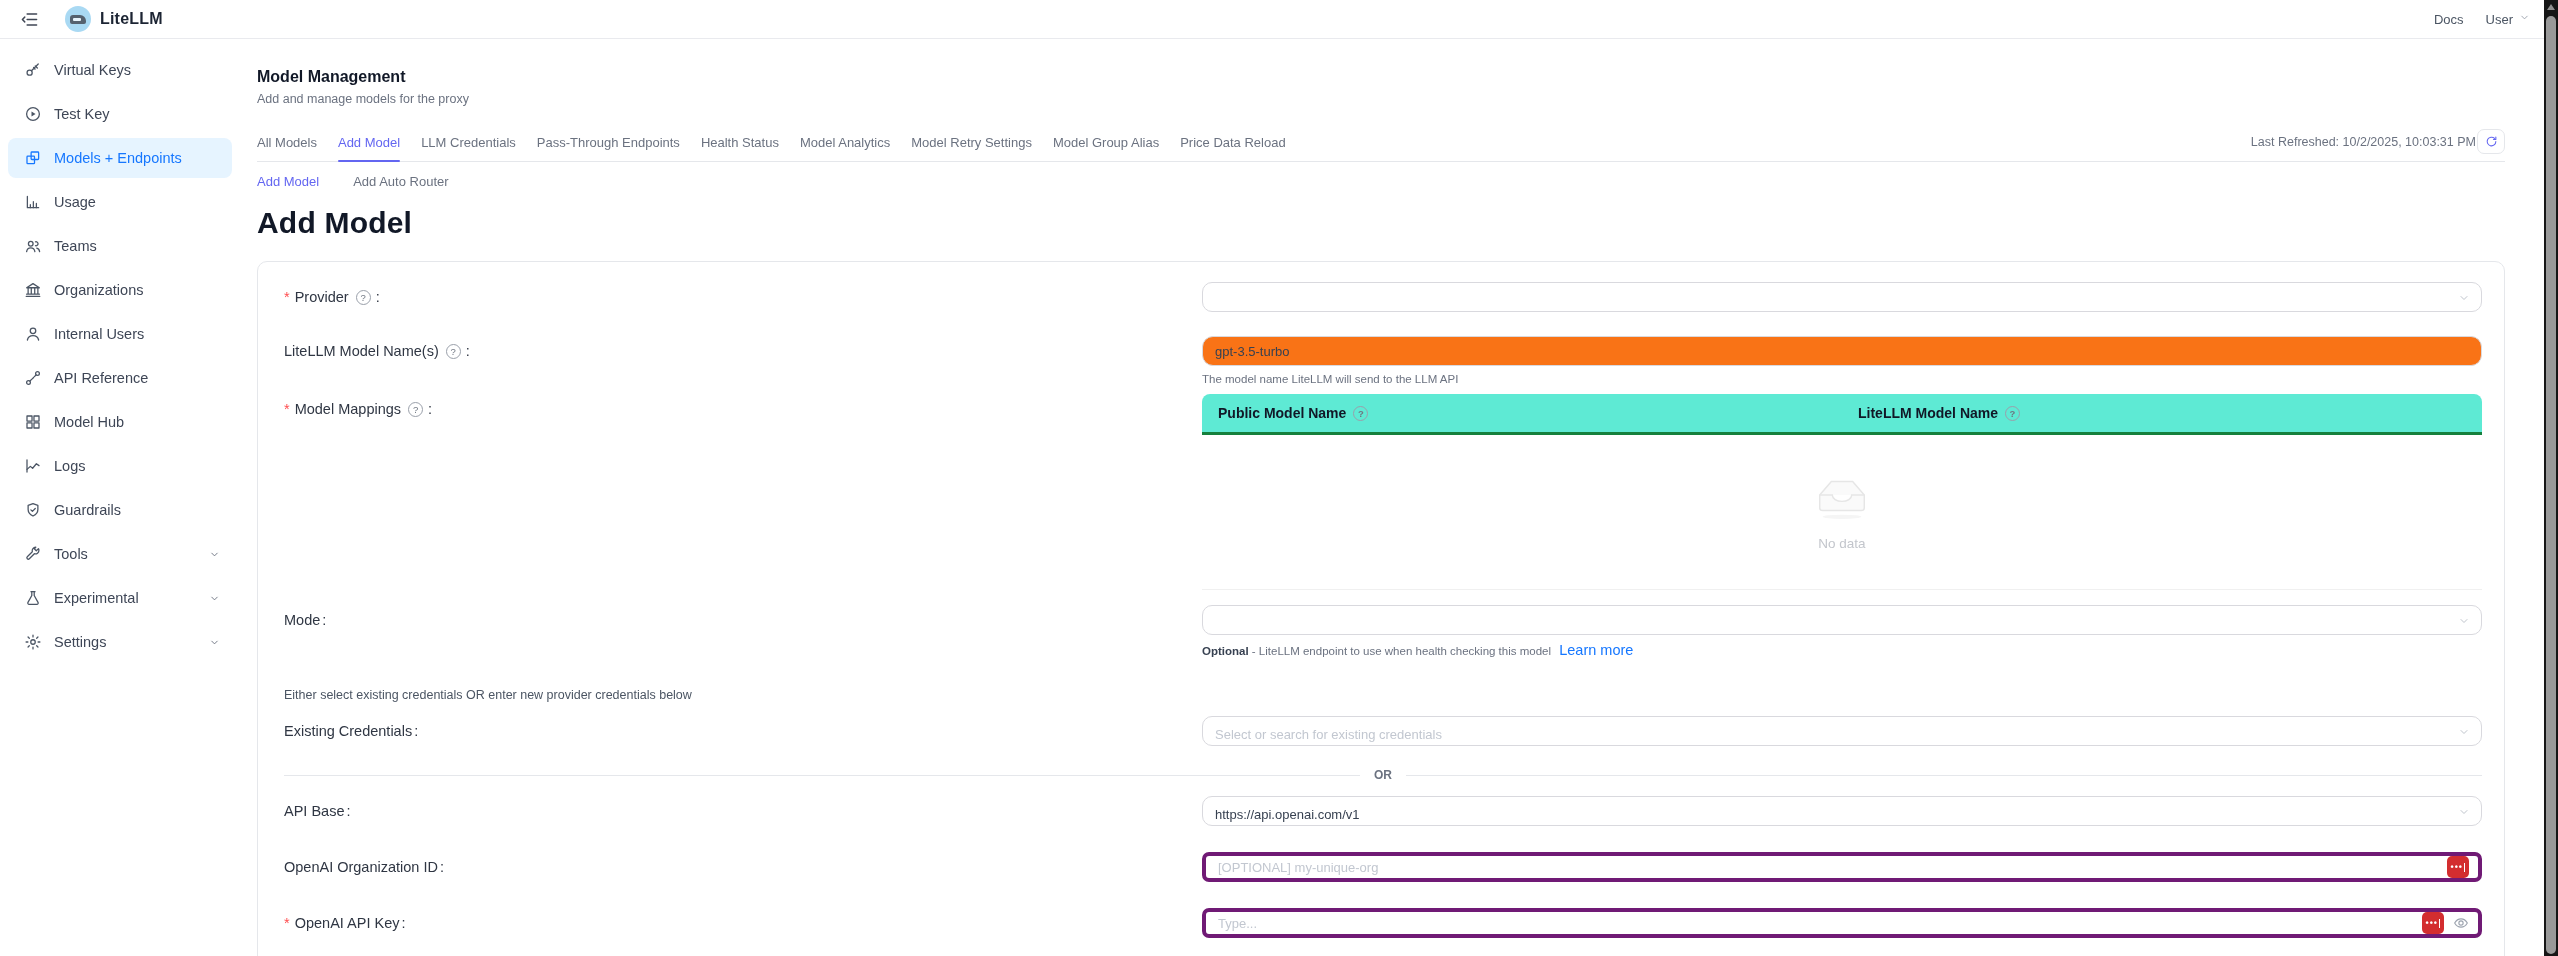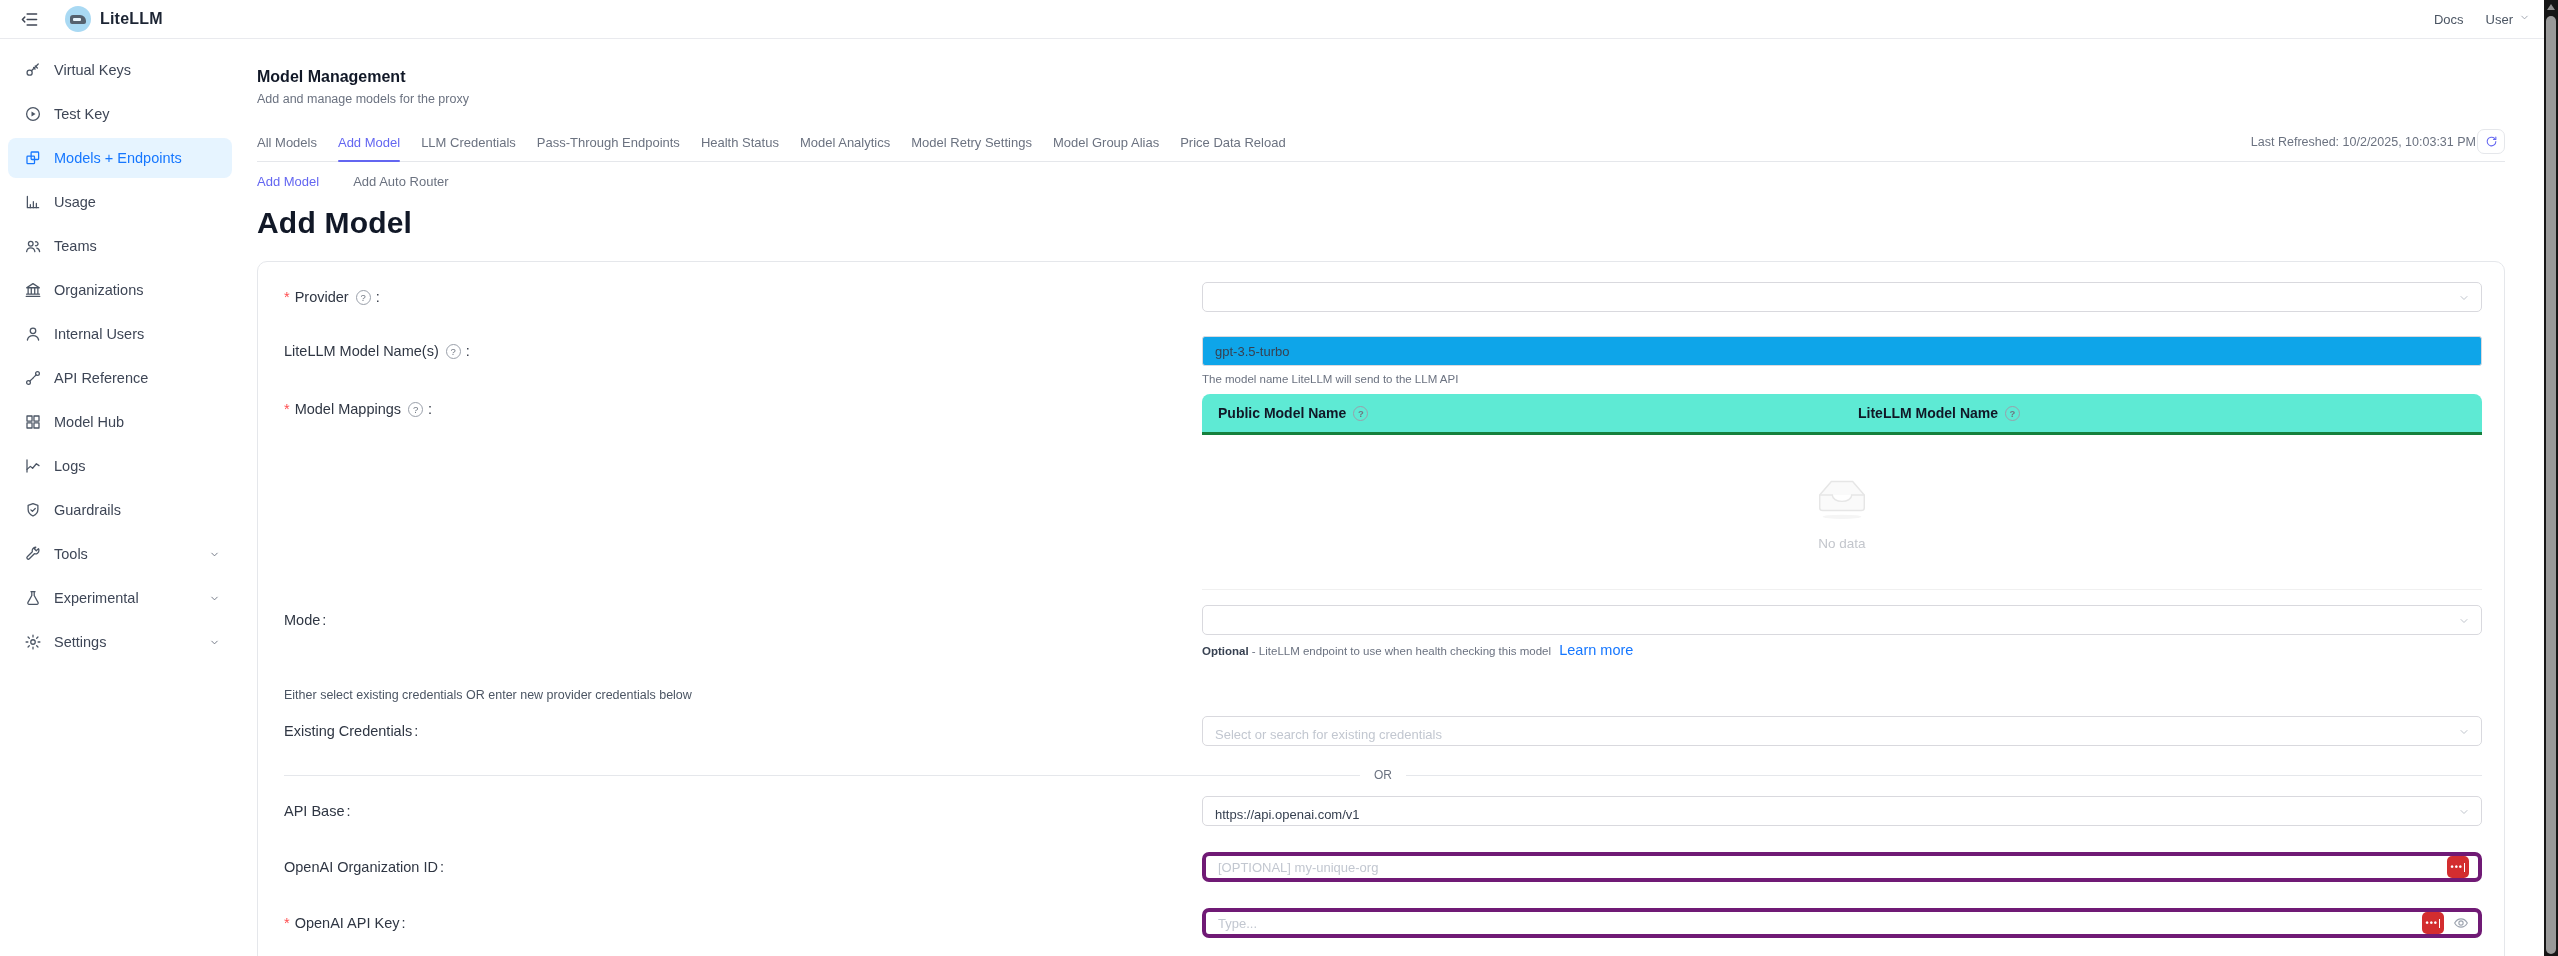--- a/index.html
+++ b/index.html
@@ -63,29 +63,29 @@
     padding:20px 22px 60px 26px; height:900px; }
   .form-row { display:flex; align-items:flex-start; }
   .form-label { flex:0 0 918px; width:918px; min-height:30px; display:flex; align-items:center;
     font-size:14.5px; color:#2f3643; }
   .form-control { flex:1; position:relative; }
   .req { color:#ff4d4f; margin-right:5px; }
   .qicon { width:15px; height:15px; border:1px solid #9aa0aa; border-radius:50%; color:#6f7681; font-size:9.5px;
     display:inline-flex; align-items:center; justify-content:center; margin:0 3px 0 7px; cursor:pointer; flex:0 0 15px; }
   .colon { margin-left:2px; }
 
-  .select { width:100%; height:30px; border:1px solid #d9d9de; border-radius:5px; background:#fff;
+  .select { width:100%; height:30px; border:1px solid #d9d9de; border-radius:10px; background:#fff;
     display:flex; align-items:center; padding:6px 30px 0 12px; position:relative; cursor:pointer; }
   .sel-chev { position:absolute; right:11px; top:9px; width:12px; height:12px; stroke:#bfc4cc; stroke-width:2;
     fill:none; stroke-linecap:round; stroke-linejoin:round; }
   .select-value { font-size:13px; color:#374151; }
   .select-placeholder { font-size:13px; color:#c2c7d0; }
 
-  .text-input { width:100%; height:30px; border:1px solid #d9d9de; border-radius:3px; padding:0 12px;
-    font-size:13px; color:#374151; outline:none; display:block; background:#0ea5e9; }
+  .text-input { width:100%; height:30px; border:1px solid #d9d9de; border-radius:11px; padding:0 12px;
+    font-size:13px; color:#374151; outline:none; display:block; background:#f97316; }
   .text-input::placeholder { color:#c2c7d0; }
   .input-wrap { width:100%; height:30px; border:4px solid #701a75; border-radius:7px; background:#fff;
     display:flex; align-items:center; padding-right:9px; }
   .input-wrap input { border:none; outline:none; flex:1; height:100%; padding:0 12px; font-size:13px;
     color:#374151; background:transparent; border-radius:7px; min-width:0; }
   .input-wrap input::placeholder { color:#c2c7d0; }
   .lastpass { width:22px; height:22px; border-radius:5px; background:#d32d2f; color:#fff;
     display:flex; align-items:center; justify-content:center; flex:0 0 22px; cursor:pointer; }
   .lastpass::before { content:"•••"; font-size:9px; letter-spacing:1px; font-weight:700; }
   .lastpass::after { content:""; width:1.5px; height:9px; background:#fff; margin-left:1px; }
@@ -93,21 +93,21 @@
   .eye-btn svg { width:16px; height:16px; stroke:#9ca3af; stroke-width:1.7; fill:none; stroke-linecap:round; stroke-linejoin:round; }
 
   .helper { margin-top:7px; font-size:11.5px; color:#6b7280; }
   .helper .opt { font-weight:700; color:#374151; }
   .learn-more { color:#1677ff; font-size:14.5px; margin-left:5px; cursor:pointer; }
 
   .note { font-size:12.5px; color:#4b5563; margin-bottom:14px; }
 
   .or-divider { display:flex; align-items:center; margin:22px 0 14px 0; }
   .or-divider::before, .or-divider::after { content:""; flex:1; height:1px; background:#e5e7eb; }
-  .or-text { padding:0 14px; font-size:12px; color:#6b7280; }
+  .or-text { padding:0 14px; font-size:12px; color:#6b7280;font-weight:bold; }
 
   
   .mtable { width:100%; }
   .mtable-header { display:flex; background:#5eead4; border-bottom:3px solid #15803d; border-radius:8px 8px 0 0; }
   .mtable-th { width:50%; padding:11px 16px; font-size:14px; font-weight:700; color:#111827; display:flex; align-items:center; }
   .mtable-body { height:155px; display:flex; flex-direction:column; align-items:center; justify-content:center;
     border-bottom:1px solid #f0f0f0; }
   .empty-icon svg { width:62px; height:46px; }
   .no-data { margin-top:12px; font-size:13.5px; color:#c3c6cc; }
 

